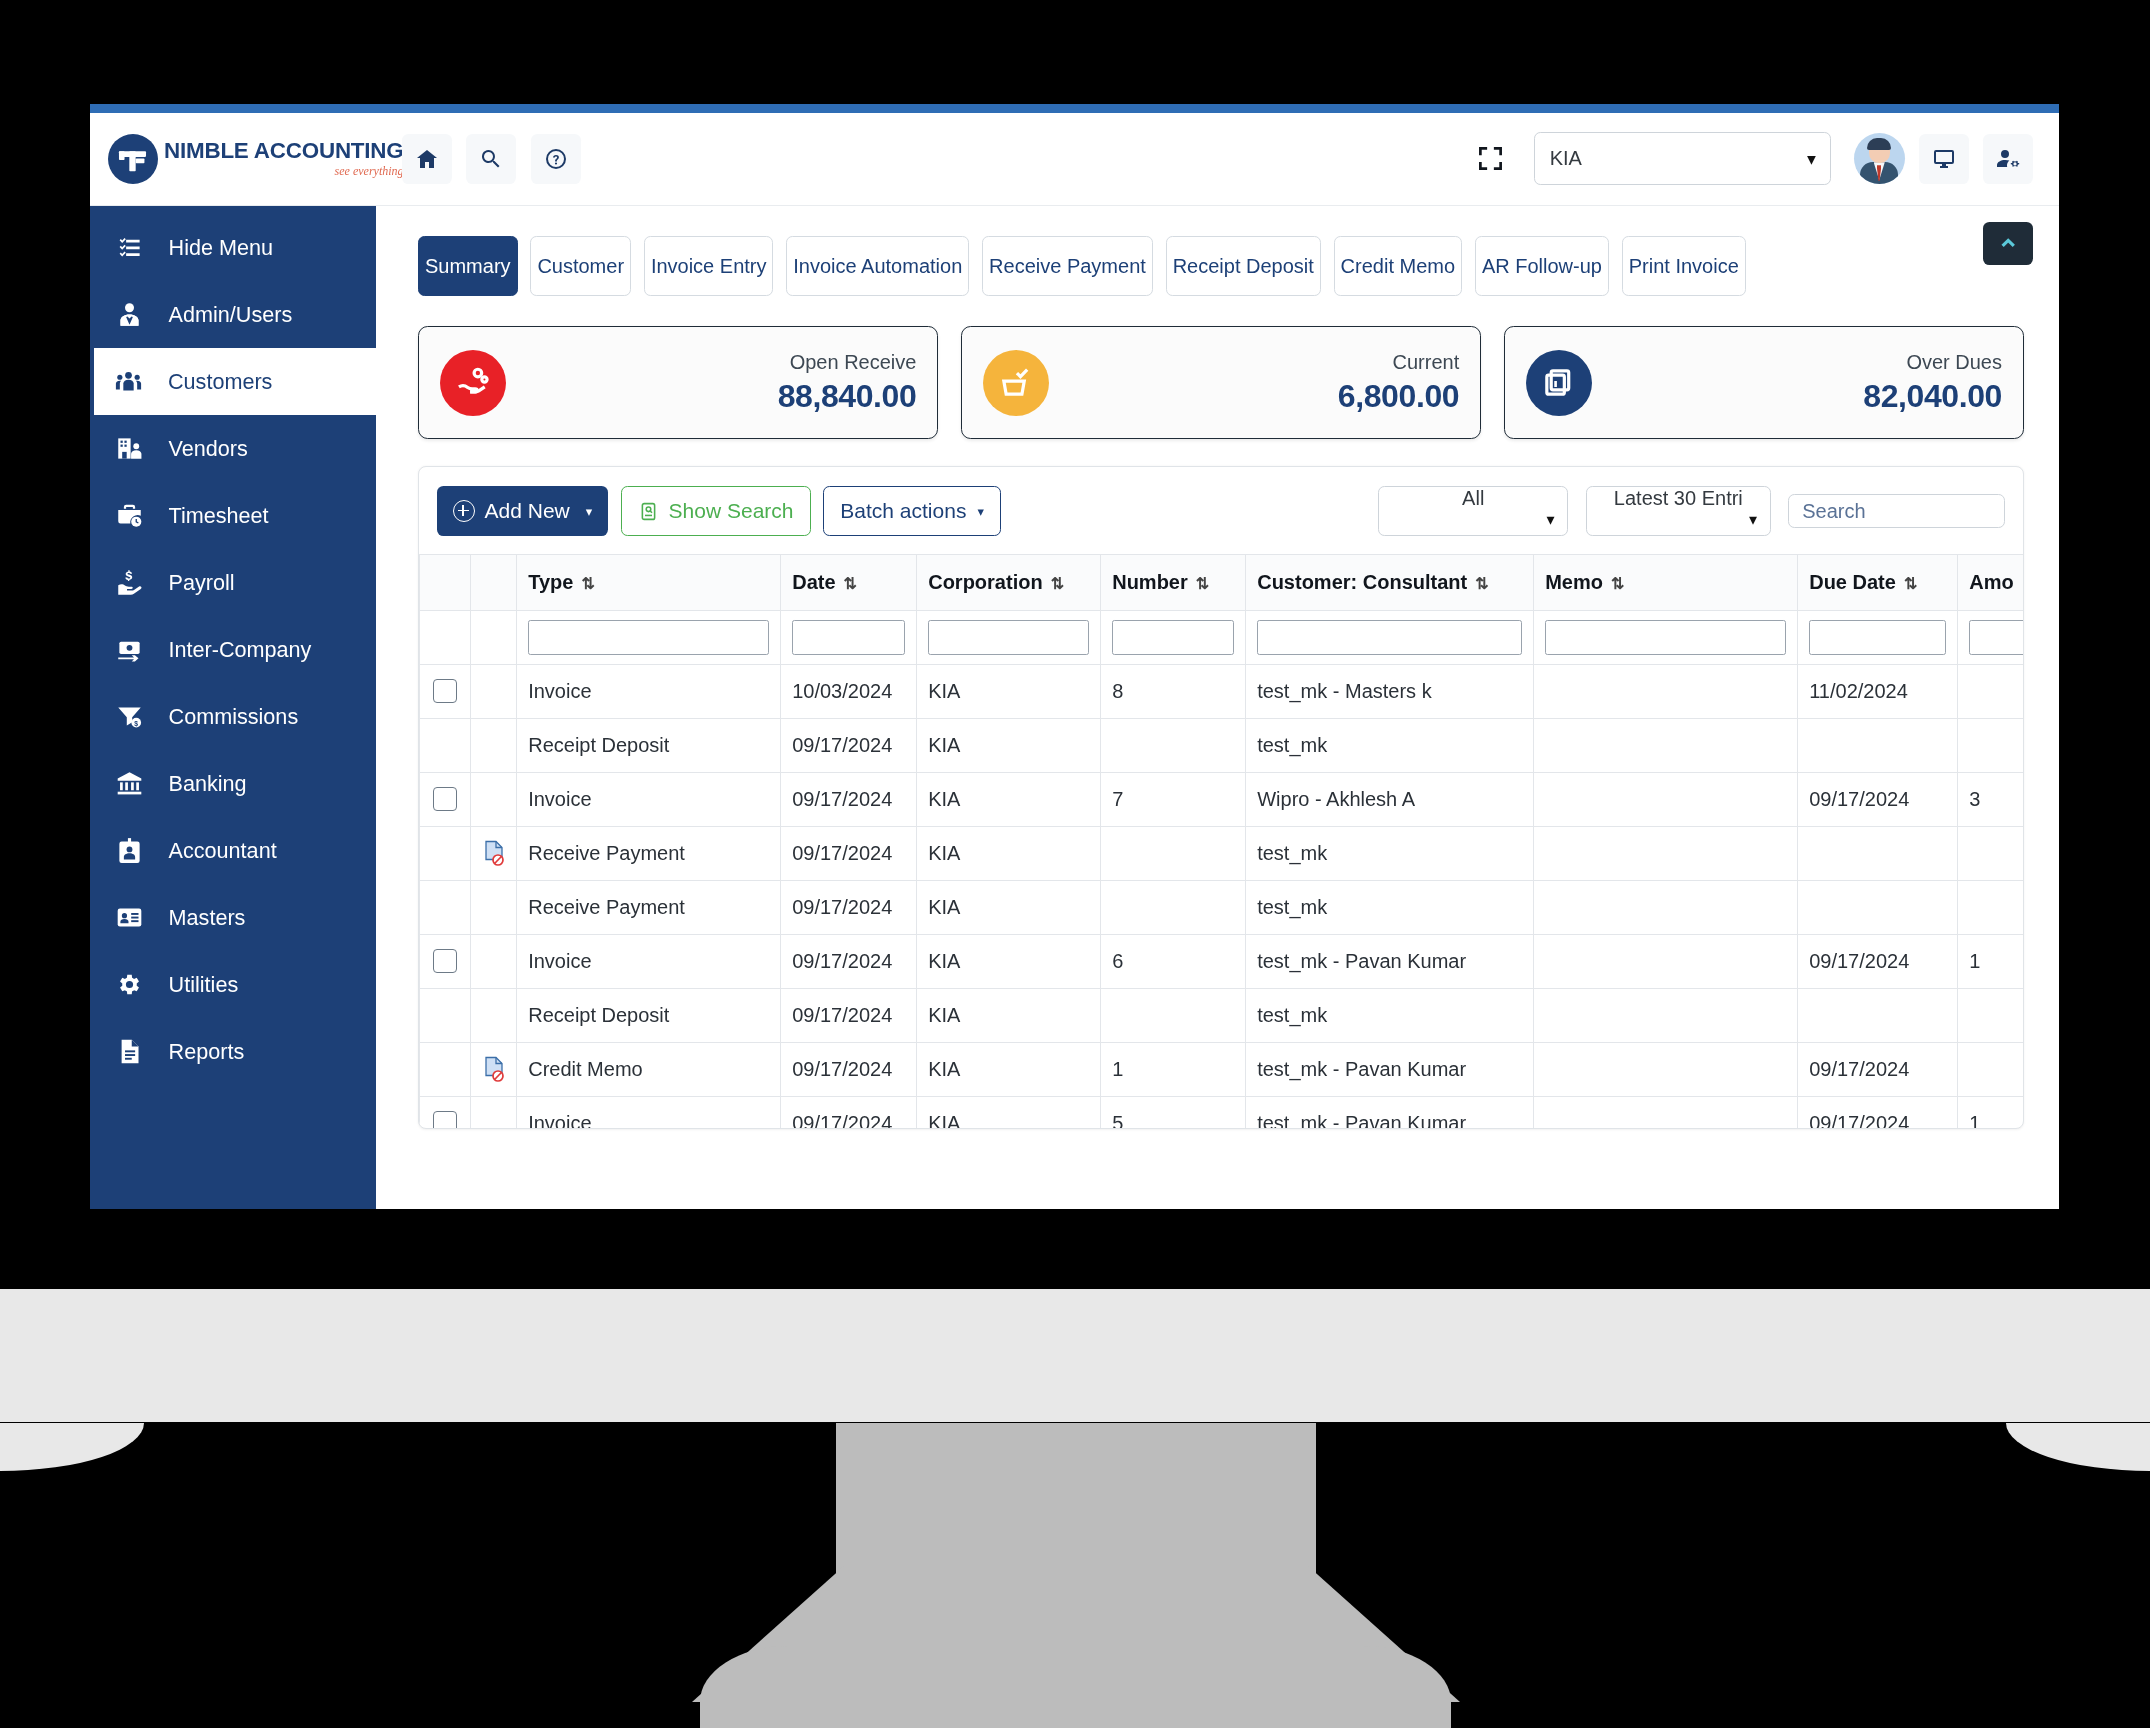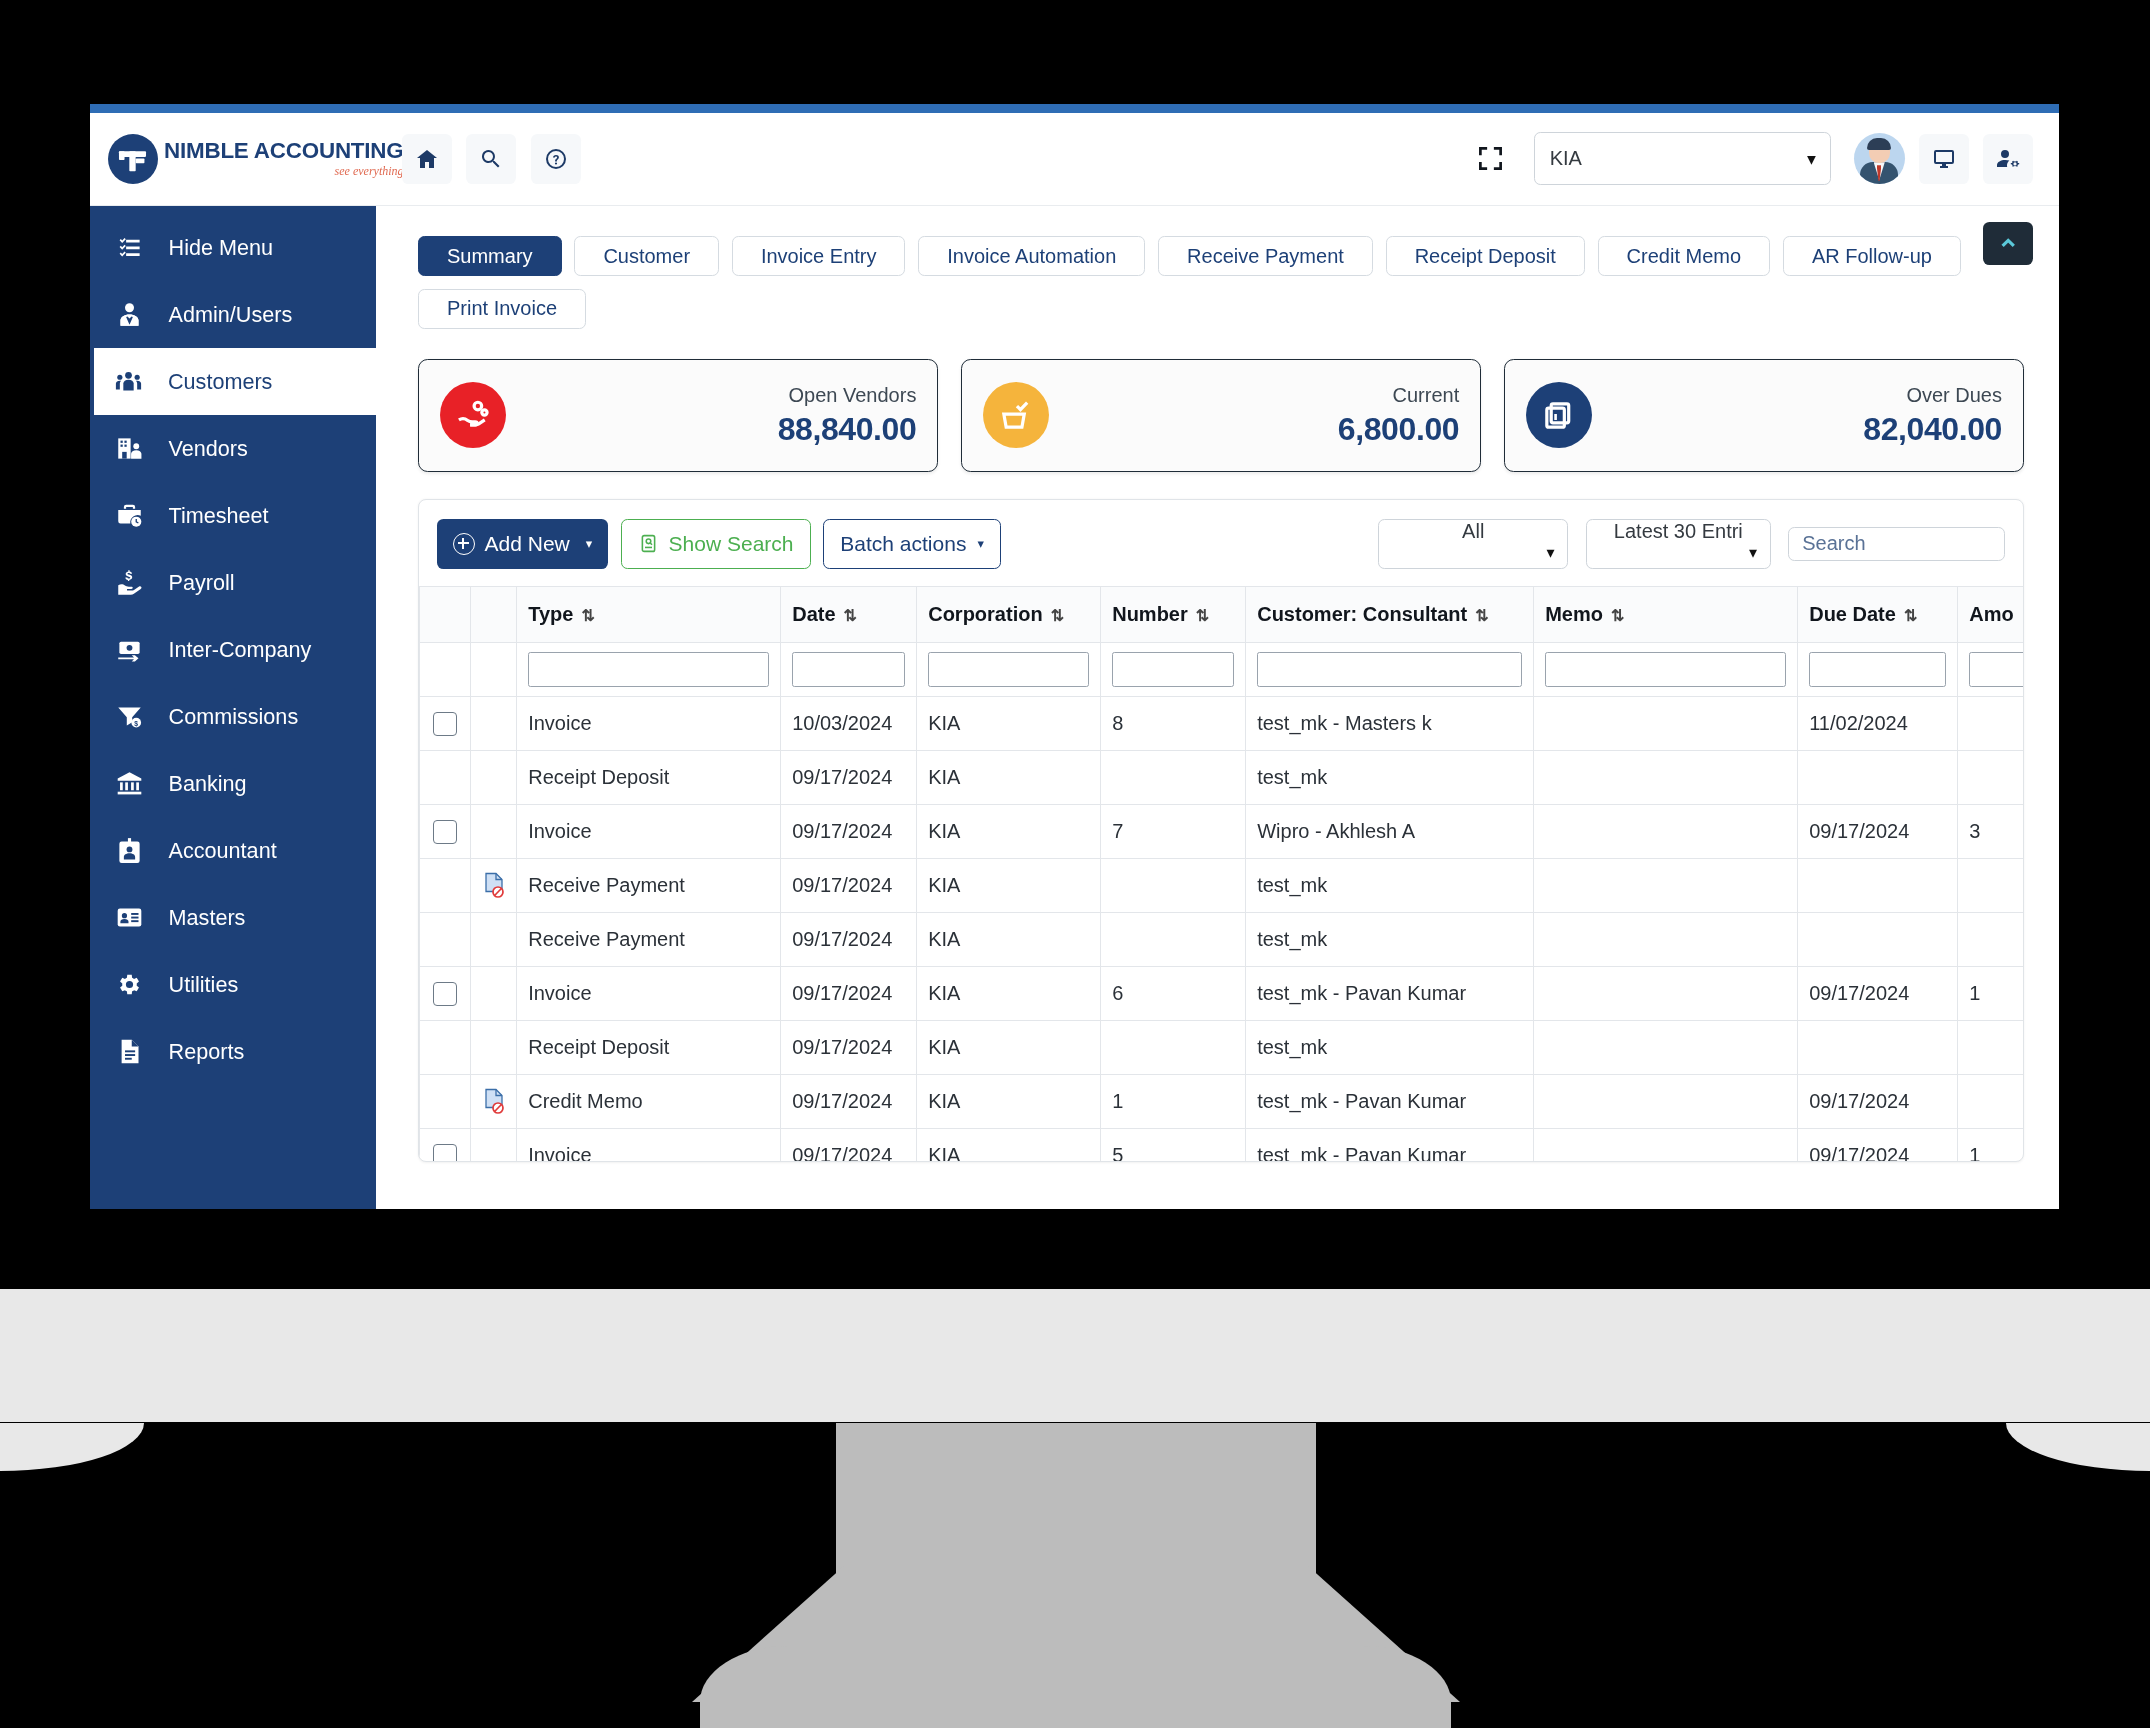--- a/index.html
+++ b/index.html
@@ -181,21 +181,21 @@
   .collapse-btn {
     position: absolute; right: 25.6px; top: 16px;
     width: 50px; height: 43px;
     background: #1f2c38; border-radius: 6.4px;
     display: flex; align-items: center; justify-content: center;
   }
   .collapse-btn svg { width: 22.4px; height: 22.4px; stroke: #5bc8d8; fill: none; stroke-width: 3.4; }
 
   .tabs { display: flex; flex-wrap: wrap; gap: 12.8px; max-width: 1598px; }
   .tab {
-    height: 40px; padding: 0 28px;
+    height: 60px; padding: 0 6px;
     border: 0.8px solid #d5dbe1; border-radius: 6.4px;
     background: #ffffff; color: #1d4077;
     font-size: 20px;
     display: flex; align-items: center; justify-content: center;
     white-space: nowrap;
   }
   .tab.active { background: #1d4077; color: #ffffff; border-color: #1d4077; }
 
   
   .kpis { display: flex; gap: 22.4px; margin-top: 30px; }
@@ -596,21 +596,21 @@
         <div class="kpi">
           <div class="kpi-ic" style="background:#e82127">
             <svg viewBox="0 0 24 24">
                 <circle cx="15" cy="5.5" r="2.6"></circle>
                 <circle cx="19.5" cy="10" r="1.8"></circle>
                 <path d="M2 15c2.5-1.6 4.5-.8 6 .4 1 .8 1.8 1 3.2 1h2c.8 0 1.3.4 1.3 1s-.5 1-1.3 1h-3.5"></path>
                 <path d="M9.7 18.4h3.9c.8 0 1.4-.2 2-.6l4.1-2.8"></path>
               </svg>
           </div>
           <div class="kpi-txt">
-            <div class="kpi-label">Open Vendors</div>
+            <div class="kpi-label">Open Receive</div>
             <div class="kpi-val">88,840.00</div>
           </div>
         </div>
 
         <div class="kpi">
           <div class="kpi-ic" style="background:#f5b43c">
             <svg viewBox="0 0 24 24">
                 <path d="M4 11h14l-1.6 9H5.6z"></path>
                 <polyline points="13,5.5 15.4,8 20,3.2"></polyline>
               </svg>

